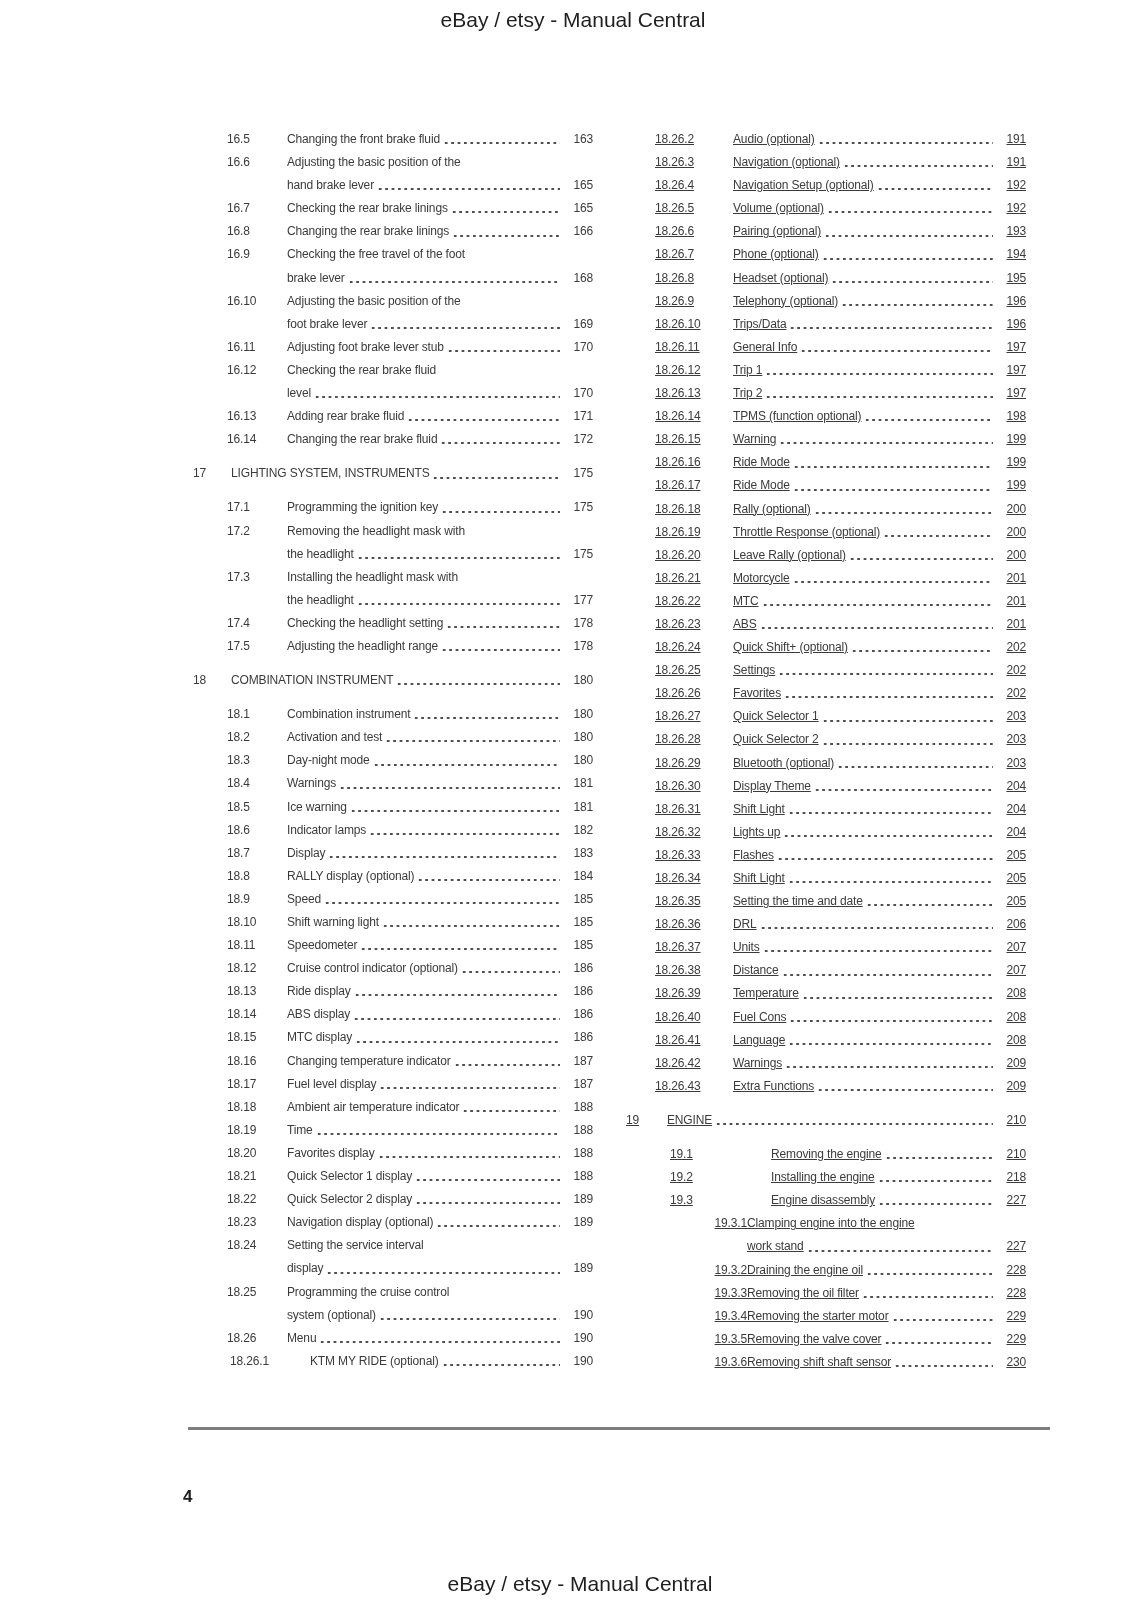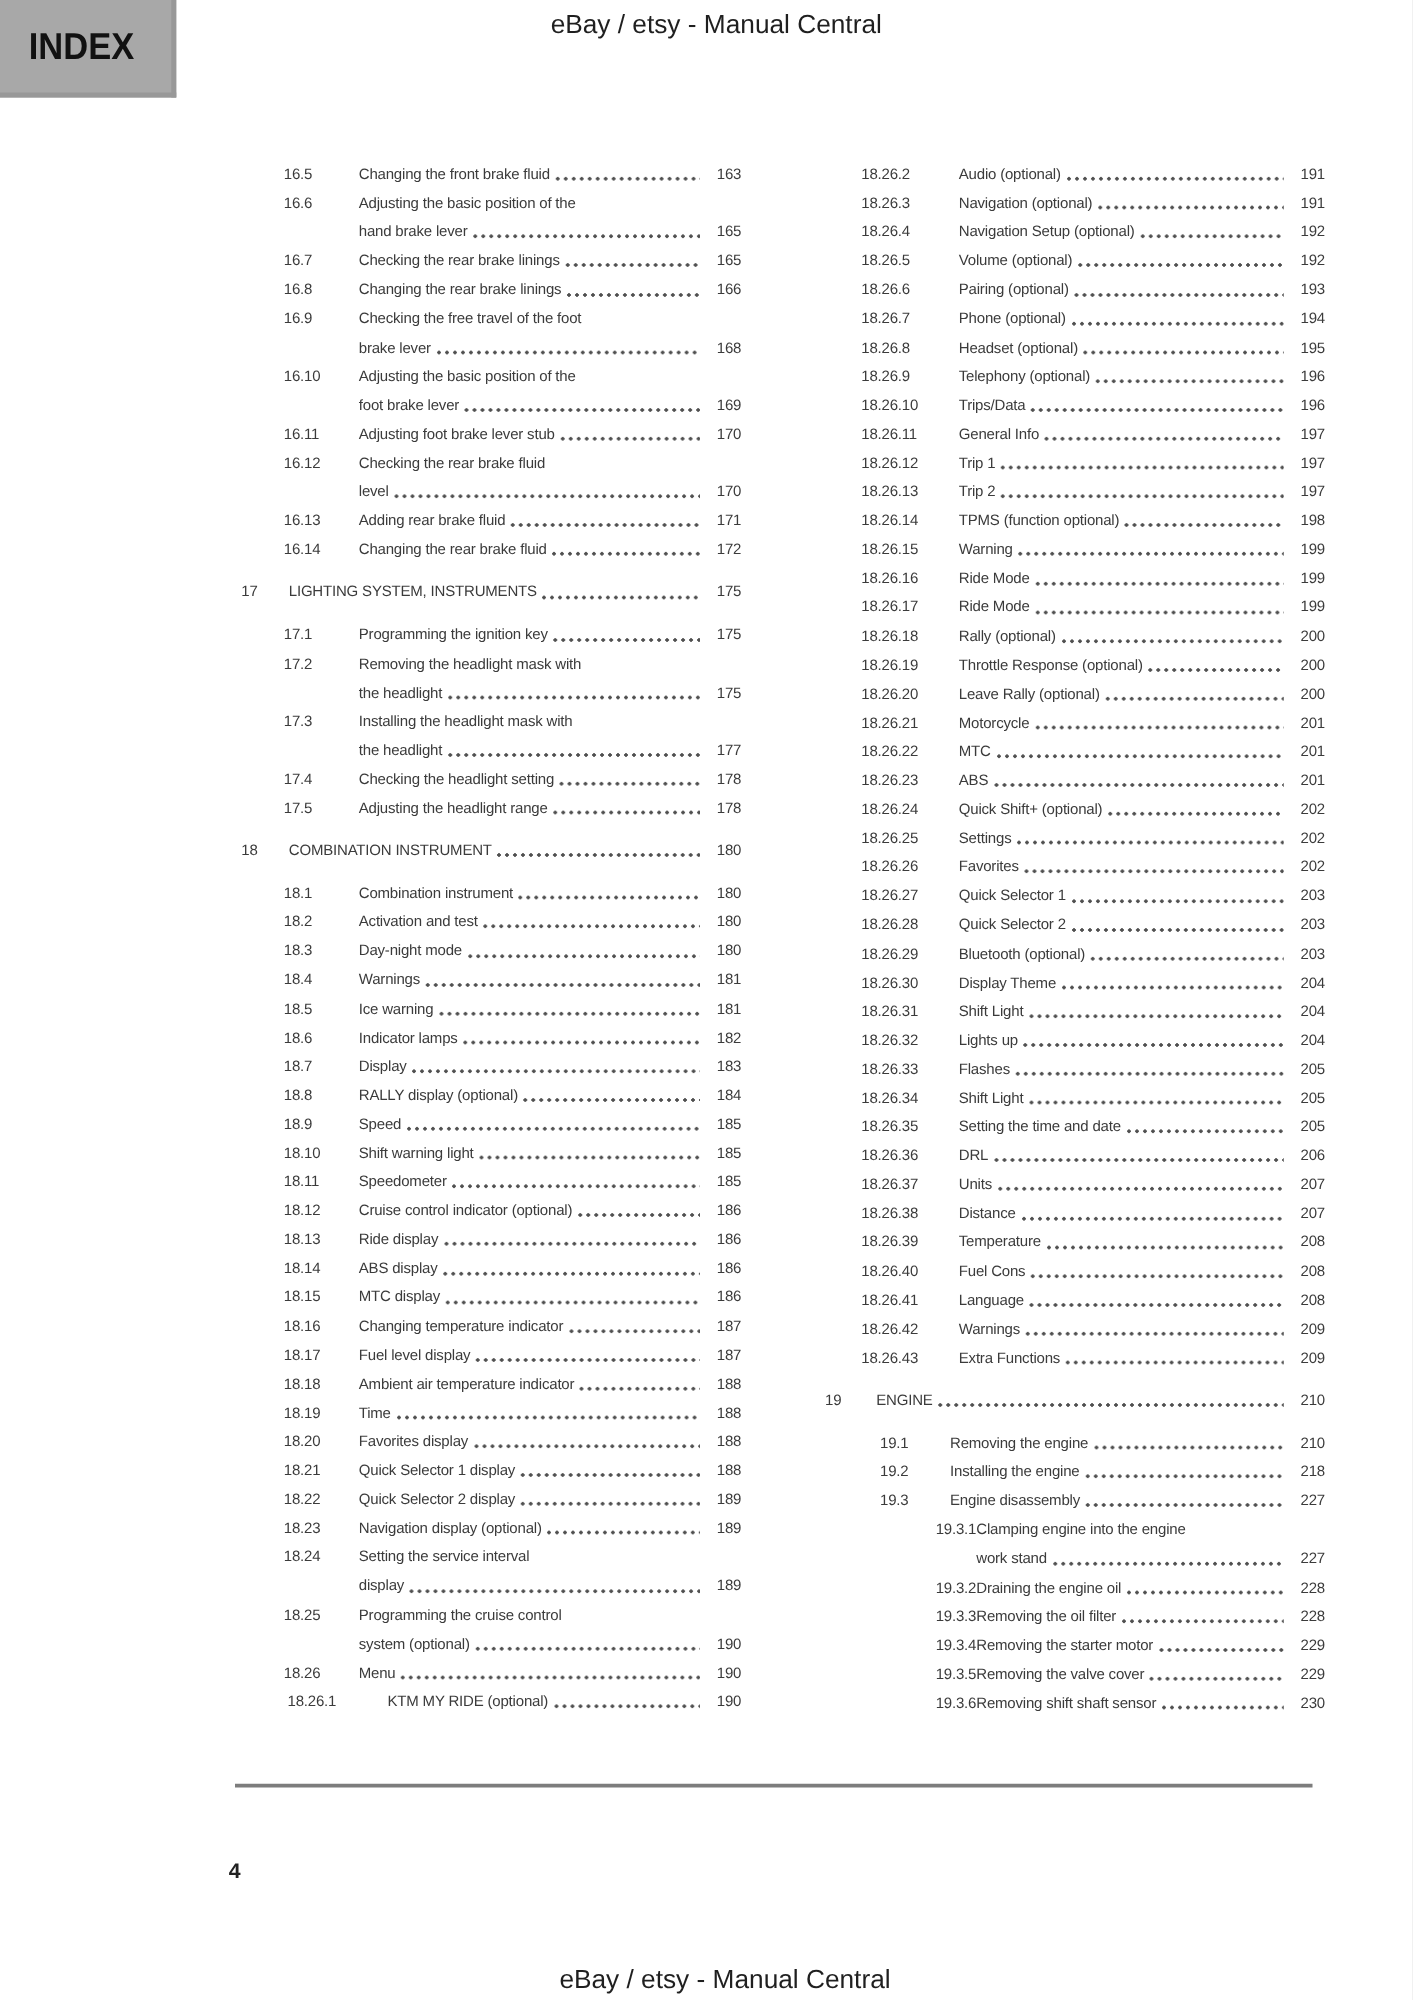--- a/index.html
+++ b/index.html
@@ -21,63 +21,60 @@
   }
   .header-title {
     position:absolute; top:8px; left:0; right:0; text-align:center;
     font-size:21px; color:#1f1f1f; text-indent:16px; white-space:nowrap;
   }
   .col {
     position:absolute; top:128px; width:400px;
     font-size:12px; line-height:23.1px; letter-spacing:-0.15px;
   }
   .col-left  { left:193px; }
-  .col-right { left:660px; }
+  .col-right { left:626px;text-decoration:underline; }
   .toc-entry { display:flex; }
   .toc-entry .num  { flex:none; }
   .toc-entry .body { flex:1; min-width:0; }
   .tl { white-space:nowrap; }
   .tl-last { display:flex; }
   .tl-title { white-space:nowrap; flex:none; }
   .leader {
     flex:1; min-width:10px; margin:0 5px 0 3px; align-self:stretch;
     background-image:radial-gradient(circle,#4f4f4f 1.25px,transparent 1.4px);
     background-size:6.4px 6.4px; background-repeat:repeat-x;
     background-position:left calc(100% - 4.5px);
   }
   .pg { flex:none; min-width:28px; text-align:right; white-space:nowrap; }
   .lv1 { margin:11px 0; }
   .lv1 .num { width:38px; }
   .lv2 { padding-left:34px; } .lv2 .num { width:60px; }
   .lv3 { padding-left:29px; } .lv3 .num { width:78px; }
   .lv4 { padding-left:44px; } .lv4 .num { width:77px;text-align:right; }
   .col-right .lv1 .num { width:41px; }
-  .col-right .lv2 { padding-left:44px; } .col-right .lv2 .num { width:56px; }
+  .col-right .lv2 { padding-left:44px;gap:45px; } .col-right .lv2 .num { width:56px; }
   .col-left  .lv3 { padding-left:37px; } .col-left  .lv3 .num { width:80px; }
   .footer-rule {
     position:absolute; left:188px; top:1427px; width:862px; height:3px;
     background:#7d7d7d;
   }
   .footer-pagenum {
     position:absolute; left:183px; top:1487px;
     font-size:17px; font-weight:bold; color:#222;
   }
   .footer-title {
     position:absolute; top:1572px; left:0; right:0; text-align:center;
     font-size:21px; color:#1f1f1f; text-indent:30px; white-space:nowrap;
   }
 </style>
 </head>
 <body>
 
 <div class="page">
 
-  <div class="index-tab">
-    <span class="tab-label">INDEX</span>
-  </div>
 
   <div class="header-title">eBay / etsy - Manual Central</div>
 
   <div class="col col-left">
       <div class="toc-entry lv2">
         <span class="num">16.5</span>
         <div class="body">
           <div class="tl-last">
             <span class="tl-title">Changing the front brake fluid</span>
             <span class="leader"></span>

